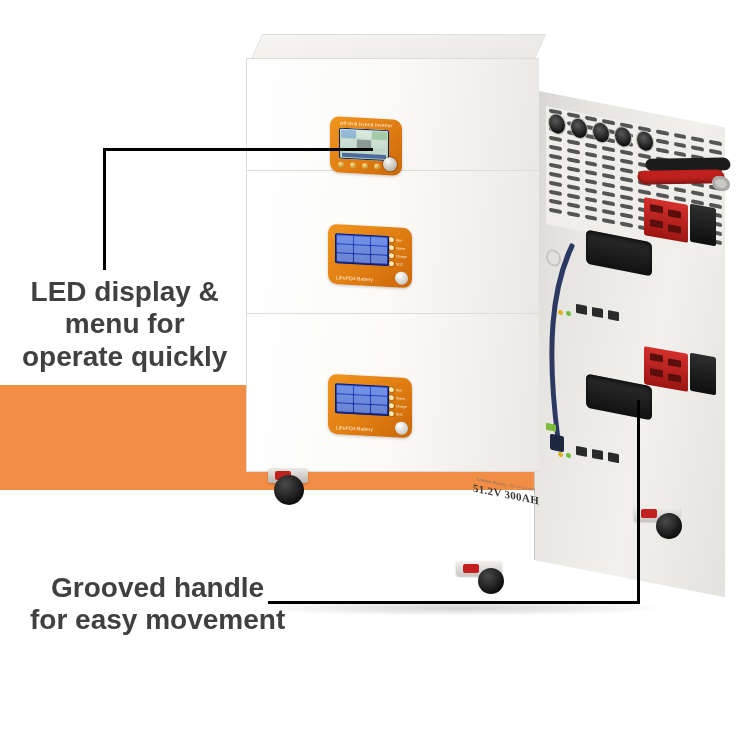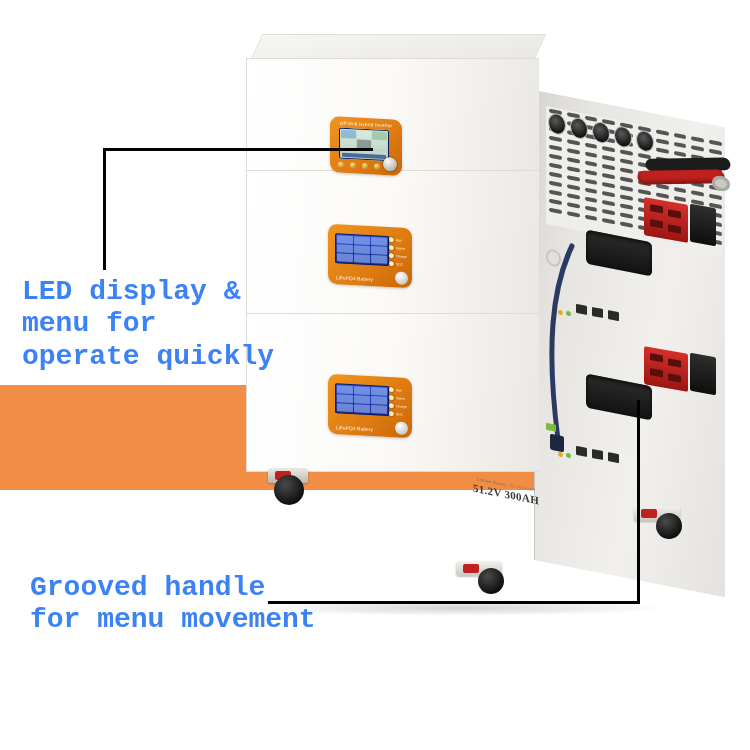--- a/index.html
+++ b/index.html
@@ -152,23 +152,23 @@
   .caster-dark .plate{background:linear-gradient(180deg,#eceae6,#b9b8b3);width:40px;}
 
   
   .ground-shadow{
     position:absolute;left:250px;top:600px;width:420px;height:16px;
     background:radial-gradient(ellipse at center,rgba(0,0,0,.18),rgba(0,0,0,0) 70%);
   }
 
   
   .callout-text{
-    position:absolute;color:#3b82f6;font-weight:bold;
-    font-family:Liberation Mono, monospace;
-    line-height:1.16;white-space:pre-line;
+    position:absolute;color:#404040;font-weight:bold;
+    font-family:Liberation Sans, sans-serif;
+    line-height:1.16;white-space:pre-line;text-align:center;
   }
   .callout-1{left:22px;top:276px;font-size:28px;}
   .callout-2{left:30px;top:572px;font-size:28px;}
 
   .leader{position:absolute;background:#000;}
   
   .l1-v{left:103px;top:148px;width:3px;height:122px;}
   .l1-h{left:103px;top:148px;width:270px;height:3px;}
   
   .l2-h{left:268px;top:601px;width:372px;height:3px;}
@@ -524,15 +524,15 @@
 
   <div class="leader l1-h"></div>
   <div class="leader l1-v"></div>
   <div class="leader l2-h"></div>
   <div class="leader l2-v"></div>
 
   <div class="callout-text callout-1">LED display &amp;
 menu for
 operate quickly</div>
   <div class="callout-text callout-2">Grooved handle
-for menu movement</div>
+for easy movement</div>
 
 </div>
 
 </body></html>

